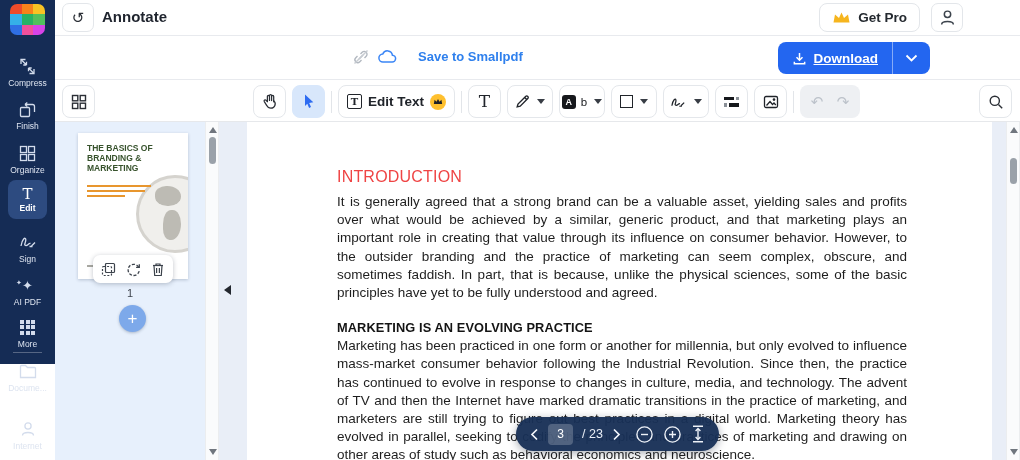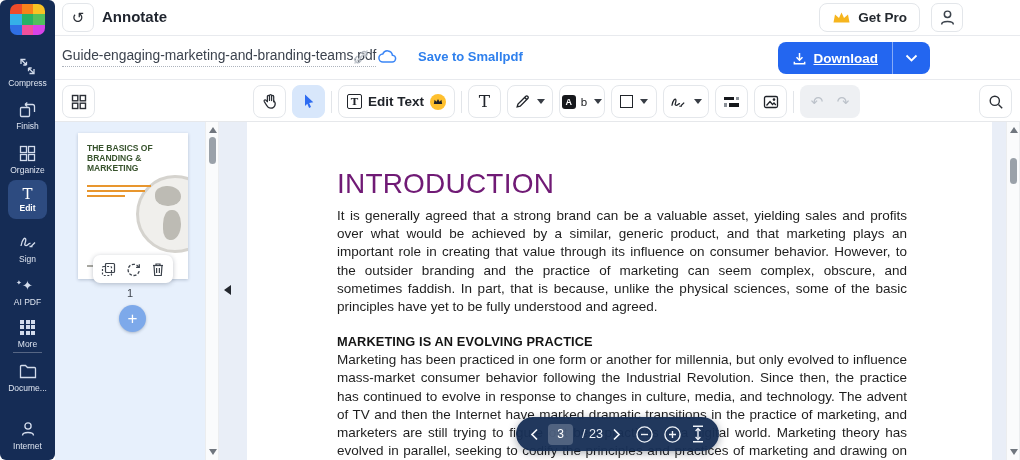--- a/index.html
+++ b/index.html
@@ -3,21 +3,21 @@
 <meta charset="utf-8">
 <style>
   * { margin:0; padding:0; box-sizing:border-box; }
   html,body { background:#fff; }
   #app {
     position:relative; width:1020px; height:460px; overflow:hidden;
     font-family:"Liberation Sans", sans-serif; background:#fff;
     -webkit-font-smoothing:antialiased;
   }
   
-  .sidebar { position:absolute; left:0; top:0; width:55px; height:460px; background:#152c55; z-index:5;border-radius:6px; }
+  .sidebar { position:absolute; left:0; top:0; width:55px; height:364px; background:#152c55; z-index:5; }
   .logo { position:absolute; left:10px; top:4px; width:35px; height:31px; border-radius:7px; overflow:hidden;
           display:grid; grid-template-columns:1fr 1fr 1fr; grid-template-rows:1fr 1fr 1fr; }
   .logo span { width:100%; height:100%; }
   .lg1{background:#ee4b2a}.lg2{background:#f7821b}.lg3{background:#f8c224}
   .lg4{background:#35b0e8}.lg5{background:#27b266}.lg6{background:#52c05d}
   .lg7{background:#2f6fe4}.lg8{background:#f0509c}.lg9{background:#d743e8}
   .side-item { position:absolute; left:0; width:55px; display:flex; flex-direction:column; align-items:center; gap:3px; color:#d3dcec; cursor:pointer; }
   .side-item .lbl { font-size:8.5px; color:#dde4f0; }
   .side-icon { width:18px; height:18px; display:flex; align-items:center; justify-content:center; }
   .side-tile { position:absolute; left:8px; top:180px; width:39px; height:39px; background:#2d4b80; border-radius:8px;
@@ -71,21 +71,21 @@
   .redact-ic { display:flex; flex-direction:column; gap:3px; }
   .redact-ic .r1,.redact-ic .r2 { display:flex; gap:2px; align-items:center; }
   .rb-long { width:10px; height:3.5px; background:#16181c; }
   .rb-sq { width:3.5px; height:3.5px; background:#8a9097; }
   .undo-group { height:33px; background:#eef0f3; border-radius:8px; display:flex; align-items:center; padding:0 6px; gap:4px; }
   .undo-group span { font-size:15px; color:#bcc2ca; width:22px; text-align:center; cursor:default; }
   
   .canvas { position:absolute; left:219px; top:122px; width:787px; height:338px; background:#e9eef7; }
   .doc-page { position:absolute; left:247px; top:122px; width:745px; height:338px; background:#fff; overflow:hidden; }
   .doc-inner { padding:46px 85px 0 90px; }
-  .doc-h1 { font-size:28px; font-weight:normal; color:#701a75; letter-spacing:.2px; margin-bottom:7px; }
+  .doc-h1 { font-size:16px; font-weight:normal; color:#ef4444; letter-spacing:.2px; margin-bottom:7px; }
   .doc-p { font-size:13.5px; line-height:18.2px; color:#1e1e1e; text-align:justify; }
   .doc-h2 { margin-top:18px; font-size:12.8px; font-weight:bold; color:#141414; letter-spacing:.1px; margin-bottom:2px; }
   .collapse-arrow { position:absolute; left:224px; top:285px; width:0; height:0;
                     border-top:5px solid transparent; border-bottom:5px solid transparent; border-right:7px solid #23272e; cursor:pointer; }
   
   .thumb-panel { position:absolute; left:55px; top:122px; width:150px; height:338px; background:#e7f0fc; }
   .thumb1 { position:absolute; left:78px; top:133px; width:110px; height:146px; background:#fff;
             box-shadow:0 1px 3px rgba(40,60,90,.25); overflow:hidden; cursor:pointer; }
   .thumb1-title { position:absolute; left:9px; top:10px; width:72px; font-size:8.5px; font-weight:bold; color:#37522c; line-height:1.2; }
   .orange-lines { position:absolute; left:9px; top:52px; display:flex; flex-direction:column; gap:2.5px; }
@@ -267,21 +267,20 @@
             <g fill="none" stroke="#3c434c" stroke-width="1.4">
           <circle cx="8" cy="5" r="3"></circle>
               <path d="M2.5 14.5 C2.5 10.8 13.5 10.8 13.5 14.5"></path>
         </g>
           </svg>
       </span>
     </div>
   </header>
 
   <div class="filebar">
-    <div class="filename">Guide-engaging-marketing-and-branding-teams.pdf</div>
     <div class="unlink">
       <svg width="18" height="18" viewBox="0 0 18 18">
           <g fill="none" stroke="#b3b9c1" stroke-width="1.4">
         <path d="M7 11 L11 7"></path>
         <path d="M5.5 8 L3.8 9.7 a2.8 2.8 0 0 0 4 4 L9.5 12"></path>
         <path d="M12.5 10 L14.2 8.3 a2.8 2.8 0 0 0 -4 -4 L8.5 6"></path>
         <path d="M2.5 15.5 L15.5 2.5" stroke="#c7ccd2"></path>
       </g>
         </svg>
     </div>

